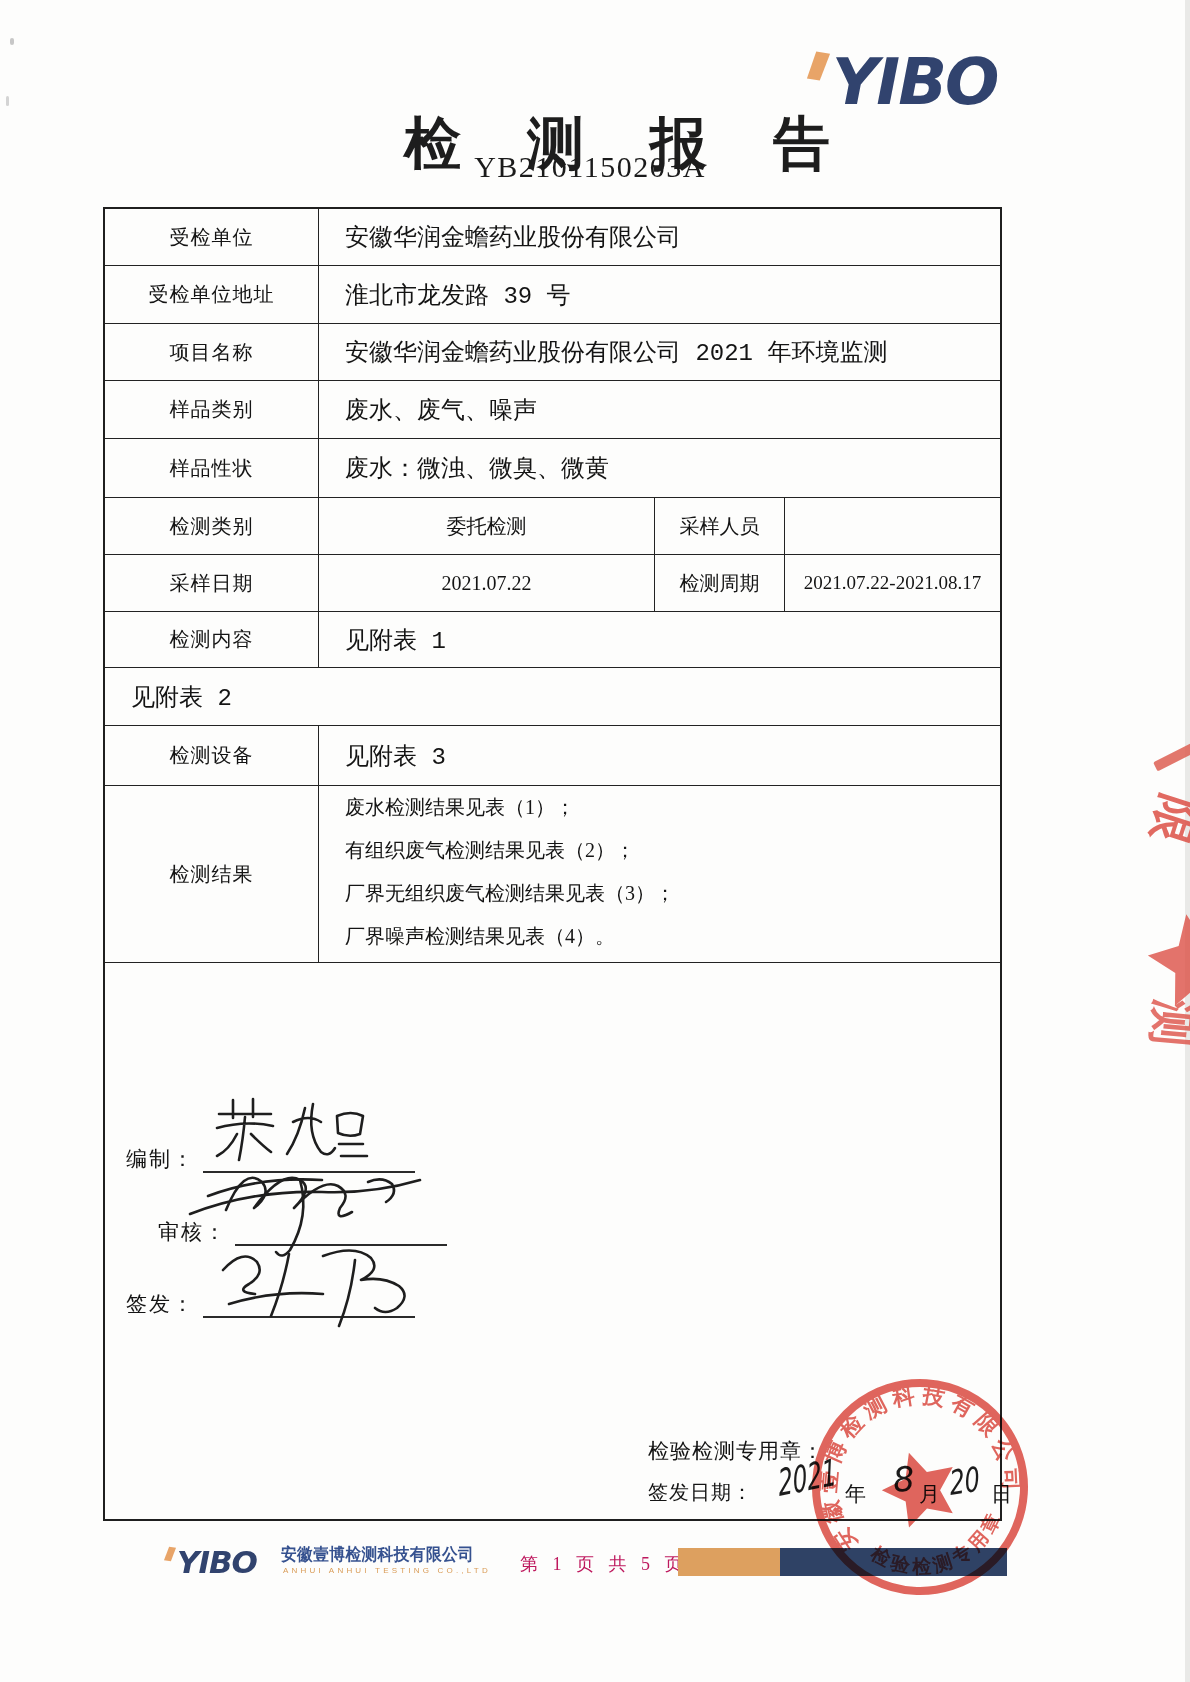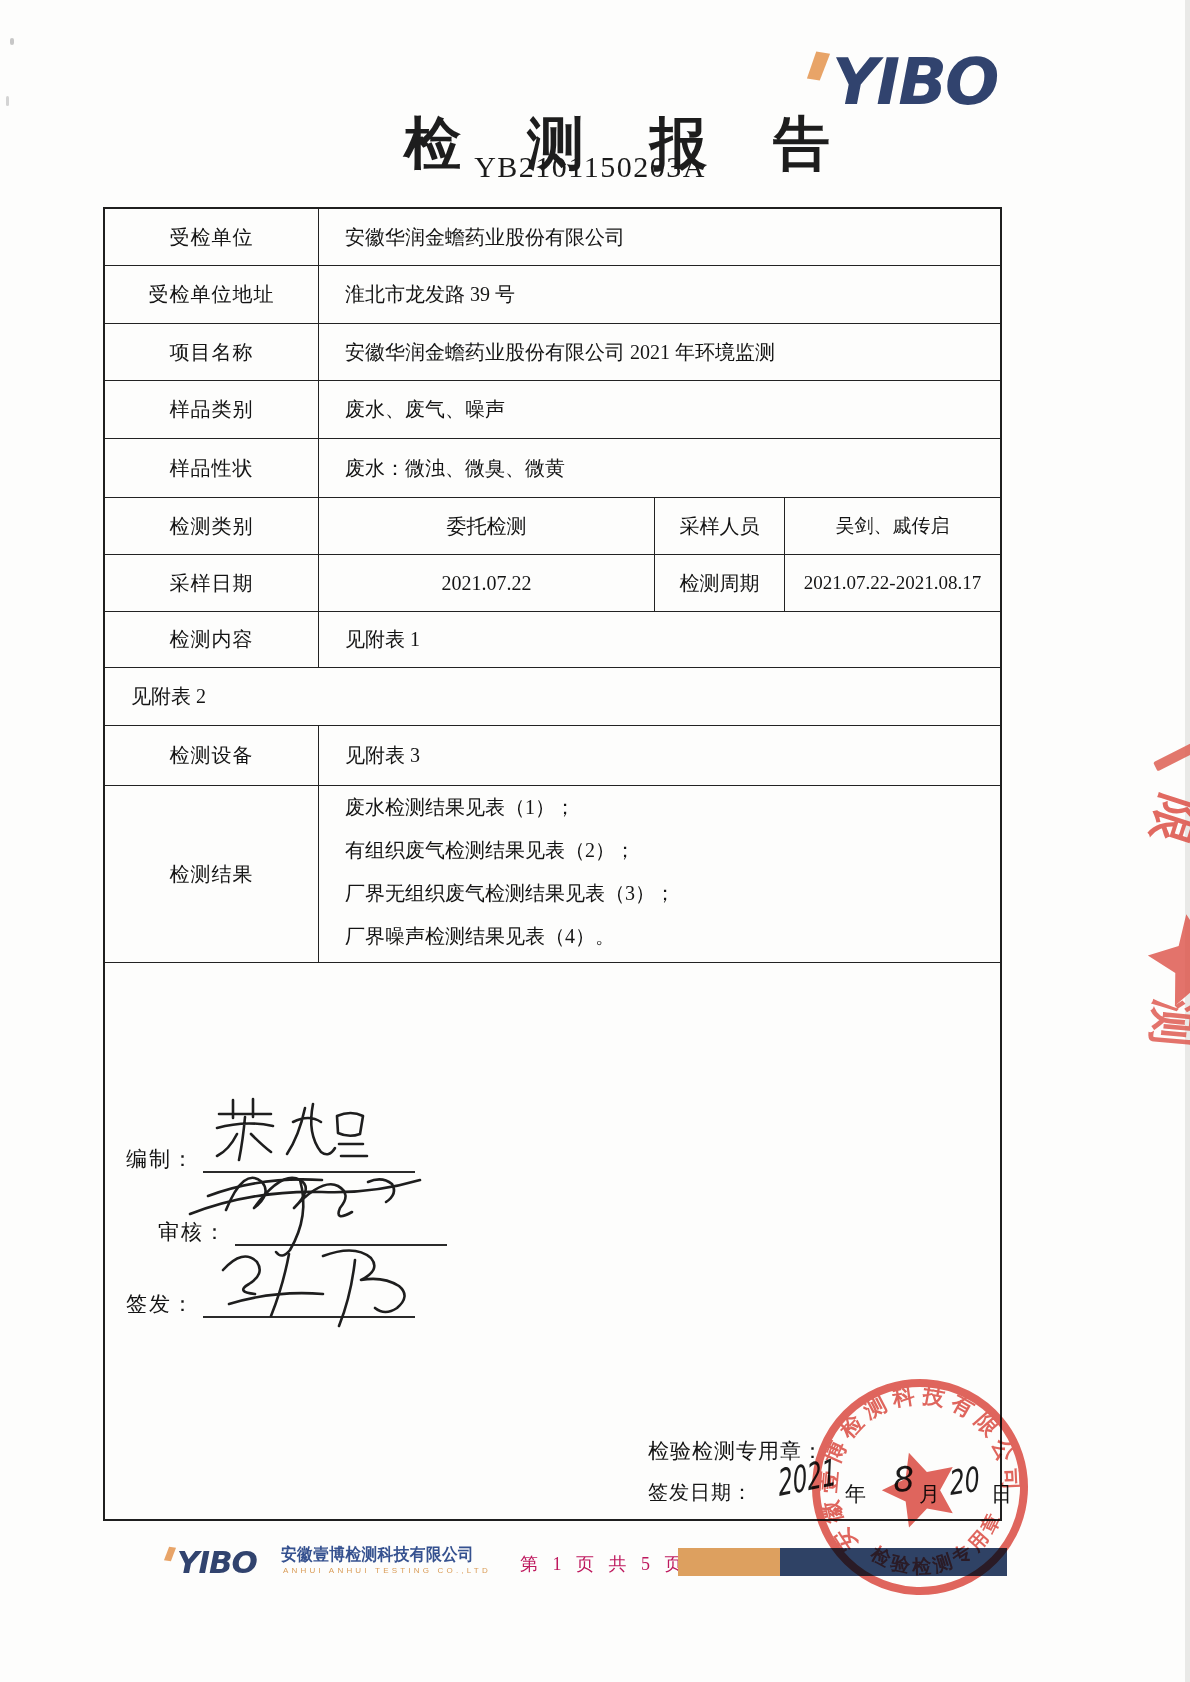--- a/index.html
+++ b/index.html
@@ -25,21 +25,21 @@
     position:absolute; left:103px; top:207px; width:899px; height:1314px;
     border:2.5px solid #1f1f1f; display:flex; flex-direction:column;
     background:transparent;
   }
   .tr { display:flex; border-bottom:1.6px solid #232323; }
   .tr.last { flex:1; border-bottom:none; position:relative; }
   .td-label {
     width:214px; border-right:1.6px solid #232323; display:flex;
     align-items:center; justify-content:center; font-size:20px; letter-spacing:1px;
   }
-  .td-value { flex:1; display:flex; align-items:center; padding-left:26px; font-size:20px; }
+  .td-value { flex:1; display:flex; align-items:center; padding-left:26px; font-size:24px;font-family:Liberation Mono, monospace; }
   .td-vc { width:336px; border-right:1.6px solid #232323; display:flex; align-items:center; justify-content:center; font-size:20px; }
   .td-l2 { width:130px; border-right:1.6px solid #232323; display:flex; align-items:center; justify-content:center; font-size:20px; }
   .td-v3 { flex:1; display:flex; align-items:center; justify-content:center; font-size:19px; }
   .td-results { flex:1; display:flex; flex-direction:column; padding-left:26px; font-size:20px; }
   .td-results div { line-height:43px; }
   
   .sig-row { position:absolute; display:flex; align-items:flex-end; }
   .sig-row .sig-label { font-size:21px; letter-spacing:2px; }
   .sig-row .sig-line { display:inline-block; width:212px; height:32px; margin-left:8px; border-bottom:2px solid #2b2b2b; }
   .sig-prepared { left:126px; top:1141px; }
@@ -123,21 +123,20 @@
     </div>
     <div class="tr" style="height:59px">
       <div class="td-label">样品性状</div>
       <div class="td-value">废水：微浊、微臭、微黄</div>
     </div>
 
     <div class="tr" style="height:57px">
       <div class="td-label">检测类别</div>
       <div class="td-vc">委托检测</div>
       <div class="td-l2">采样人员</div>
-      <div class="td-v3">吴剑、戚传启</div>
     </div>
     <div class="tr" style="height:57px">
       <div class="td-label">采样日期</div>
       <div class="td-vc">2021.07.22</div>
       <div class="td-l2">检测周期</div>
       <div class="td-v3">2021.07.22-2021.08.17</div>
     </div>
 
     <div class="tr" style="height:56px">
       <div class="td-label">检测内容</div>

